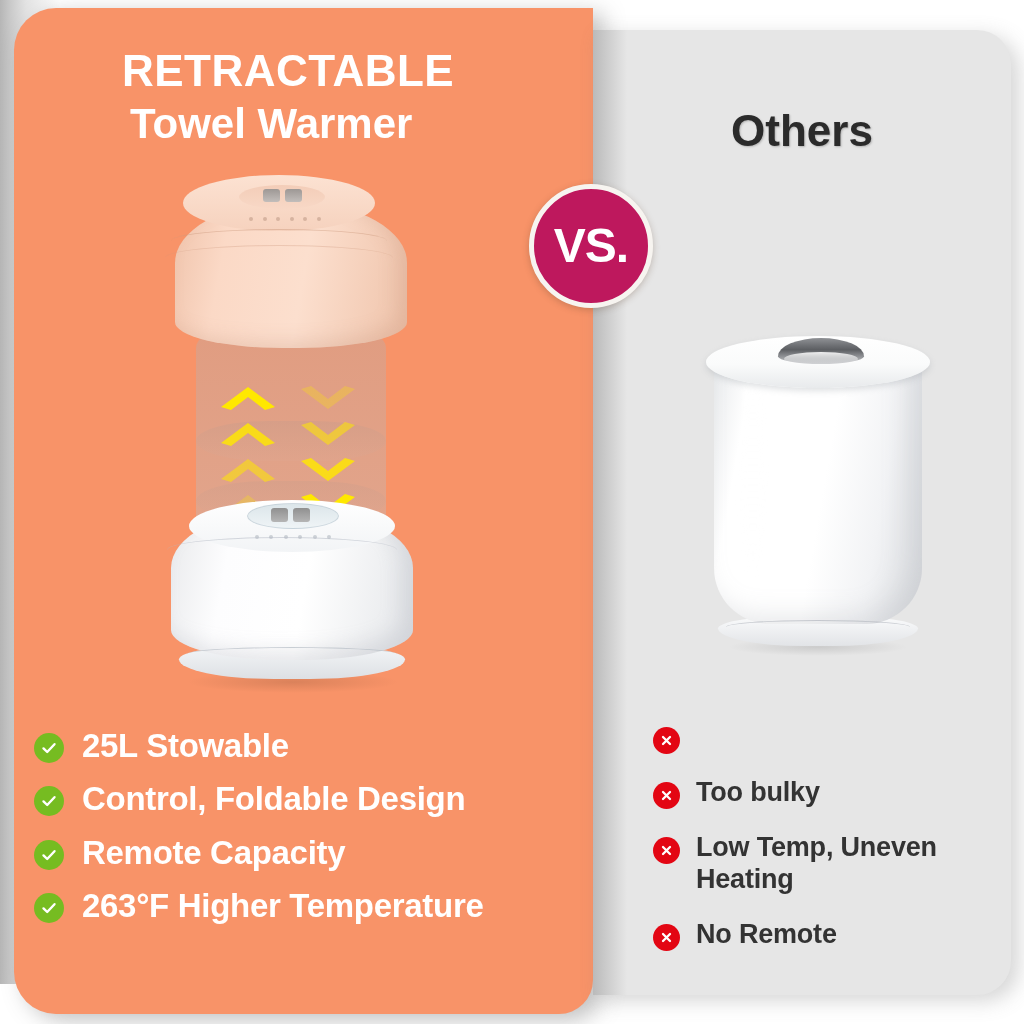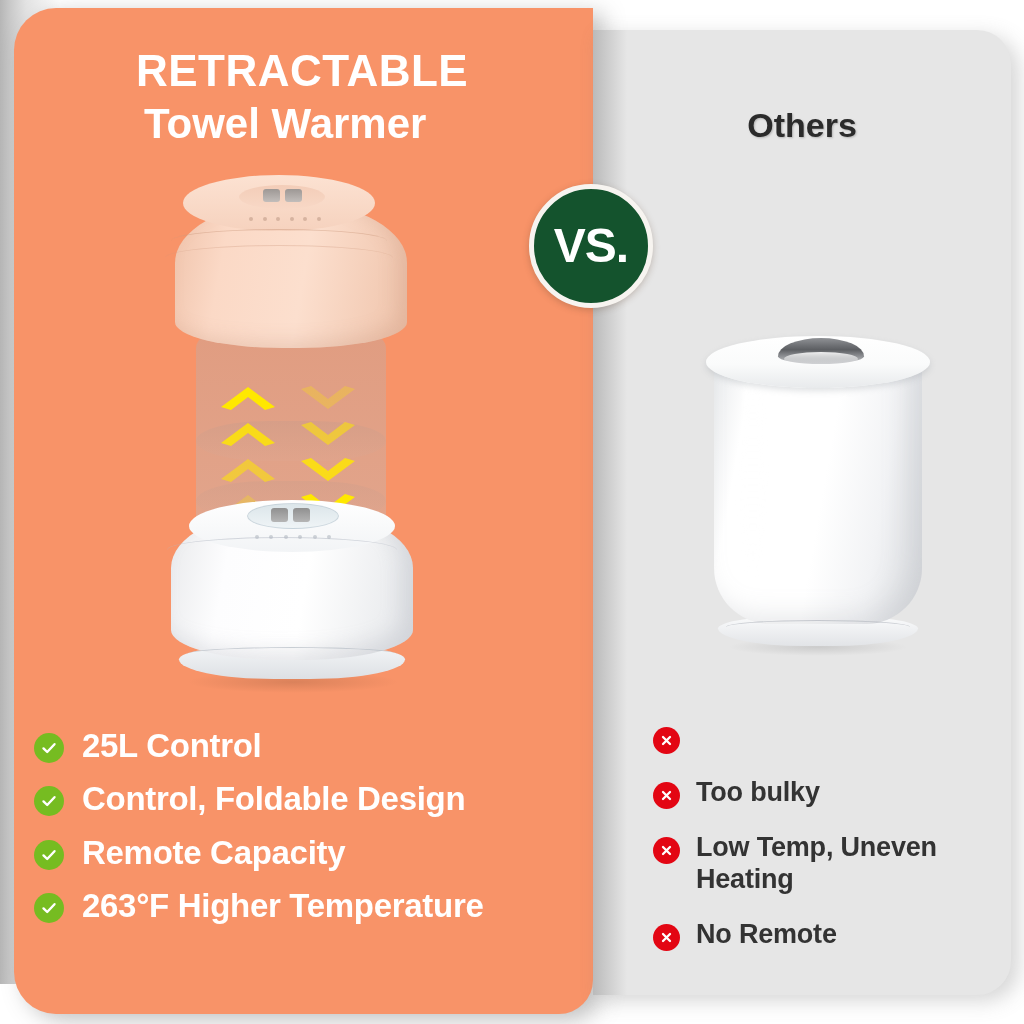--- a/index.html
+++ b/index.html
@@ -41,44 +41,44 @@
     box-shadow:8px 6px 20px rgba(120,120,120,.30);
     overflow:hidden;
   }
   #right-card-innershade{
     position:absolute; left:0; top:0; width:34px; height:100%;
     background:linear-gradient(90deg,rgba(150,150,150,.55),rgba(150,150,150,0));
   }
 
   
   #title-block{
-    position:absolute; left:136px; top:48px; width:430px;
+    position:absolute; left:122px; top:48px; width:430px;
     color:#ffffff;
   }
   #title-line1{
     font-family:"Liberation Sans", sans-serif;
     font-size:44px; font-weight:700; letter-spacing:.5px; line-height:1.05;
   }
   #title-line2{
     font-family:"Liberation Sans", sans-serif;
     font-size:42px; font-weight:700; line-height:1.22; margin-top:4px;margin-left:8px;
   }
   #others-title{
     position:absolute; left:593px; top:106px; width:418px;
     text-align:center;
     font-family:"Liberation Sans", sans-serif;
-    font-size:34px; font-weight:700; color:#2B2B2B;
+    font-size:44px; font-weight:700; color:#2B2B2B;
     text-shadow:1px 1px 2px rgba(120,120,120,.45);
   }
 
   
   #vs-badge{
     position:absolute; left:529px; top:184px;
     width:124px; height:124px; border-radius:50%;
-    background:#14532d;
+    background:#be185d;
     border:5px solid #F7F4F0;
     display:flex; align-items:center; justify-content:center;
     box-shadow:0 2px 7px rgba(90,60,40,.28);
     z-index:40;
   }
   #vs-text{
     font-family:"Liberation Sans", sans-serif;
     font-size:48px; font-weight:700; color:#ffffff; letter-spacing:-1px;
     transform:translateY(-1px);
   }
@@ -356,21 +356,21 @@
 </div>
 
 <div id="left-features">
 
   <div class="feat-row">
     <span class="badge badge-ok">
       <svg width="18" height="18" viewBox="0 0 18 18">
           <polyline points="3.5,9.4 7.2,13 14.5,5.2" fill="none" stroke="#ffffff" stroke-width="2.4" stroke-linecap="round" stroke-linejoin="round"></polyline>
         </svg>
     </span>
-    <span class="feat-text">25L Control</span>
+    <span class="feat-text">25L Stowable</span>
   </div>
 
   <div class="feat-row">
     <span class="badge badge-ok">
       <svg width="18" height="18" viewBox="0 0 18 18">
           <polyline points="3.5,9.4 7.2,13 14.5,5.2" fill="none" stroke="#ffffff" stroke-width="2.4" stroke-linecap="round" stroke-linejoin="round"></polyline>
         </svg>
     </span>
     <span class="feat-text">Control, Foldable Design</span>
   </div>

